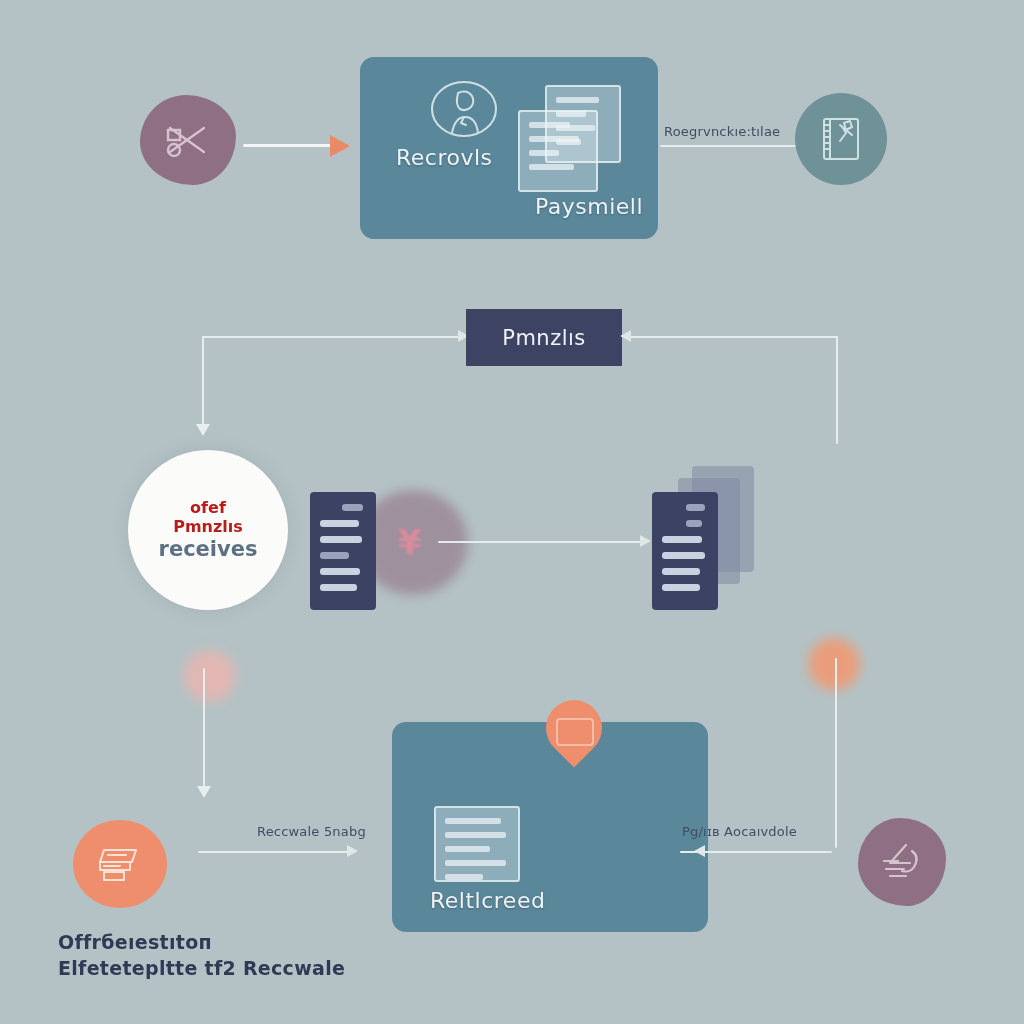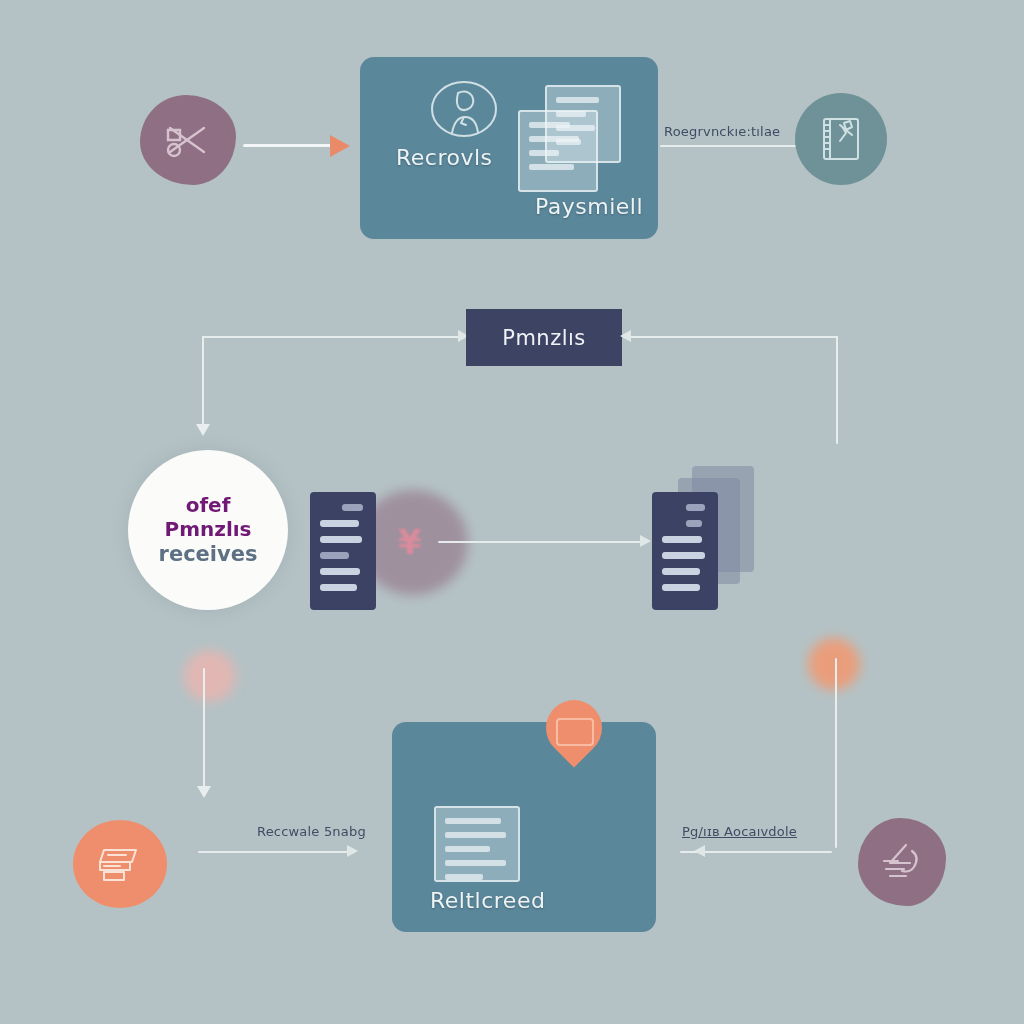--- a/index.html
+++ b/index.html
@@ -57,23 +57,23 @@
     text-shadow: 0 1px 2px rgba(20,40,50,0.35);
     white-space: nowrap;
   }
   .navy-label {
     color: #f0f2f7;
     font-size: 21px;
     letter-spacing: 0.5px;
     white-space: nowrap;
   }
   .circle-line {
-    color: #701a75;
+    color: #b91c1c;
     font-weight: bold;
-    font-size: 20px;
+    font-size: 16px;
     line-height: 1.22;
     white-space: nowrap;
     text-align: center;
   }
   .circle-line.sub { font-size: 21px; color: #5e7184; text-align: right; }
 
   .edge-label {
     position: absolute;
     color: #3f4c63;
     font-size: 13px;
@@ -310,43 +310,47 @@
         <path d="M10 30 h20 v8 h-20 z"></path>
         <path d="M14 13 h18 M10 24 h16"></path>
       </g>
     </svg>
   </div>
 
   <div class="h-line thin" style="left:198px; top:851px; width:155px;"></div>
   <div class="arrow-sm-right" style="left:347px; top:845px;"></div>
   <span class="edge-label" style="left:257px; top:824px;">Reccwale 5nabg</span>
 
-  <div class="node blue-box" style="left:392px; top:722px; width:264px; height:210px;">
+  <div class="node blue-box" style="left:392px; top:722px; width:316px; height:210px;">
     <div class="paper-light" style="left:42px; top:84px; width:86px; height:76px;">
       <div class="ln" style="width:88%"></div>
       <div class="ln" style="width:95%"></div>
       <div class="ln" style="width:70%"></div>
       <div class="ln" style="width:95%"></div>
       <div class="ln" style="width:60%"></div>
     </div>
     <span class="box-label" style="position:absolute; left:38px; top:166px;">Reltlcreed</span>
   </div>
 
   <div class="pin" style="left:546px; top:700px; width:56px; height:56px;"></div>
   <div style="position:absolute; left:556px; top:718px; width:34px; height:24px;
               border:2px solid rgba(255,226,214,0.55); border-radius:4px;"></div>
 
   <div class="h-line thin" style="left:680px; top:851px; width:152px;"></div>
   <div class="arrow-sm-left" style="left:694px; top:845px;"></div>
-  <span class="edge-label" style="left:682px; top:824px;text-decoration:underline;">Pg/ıɪв Aoсaıvdole</span>
+  <span class="edge-label" style="left:682px; top:824px;">Pg/ıɪв Aoсaıvdole</span>
 
   <div class="node blob" style="left:858px; top:818px; width:88px; height:88px; background:#8f6f84;">
     <svg width="52" height="46" viewBox="0 0 52 46">
       <g stroke="#d6c3ce" stroke-width="2.2" fill="none" stroke-linecap="round" stroke-linejoin="round">
         <path d="M30 6 L14 24 L34 24"></path>
         <path d="M36 12 q8 6 2 16 q-4 6 -12 4"></path>
         <path d="M8 22 h14 M10 30 h18 M14 37 h16"></path>
       </g>
     </svg>
   </div>
 
+  <div class="caption" style="left:58px; top:930px;">
+    <div>Offrбeıestıtoп</div>
+    <div>Elfeteteplttе tf2 Reccwale</div>
+  </div>
 
 </div>
 
 </body></html>

